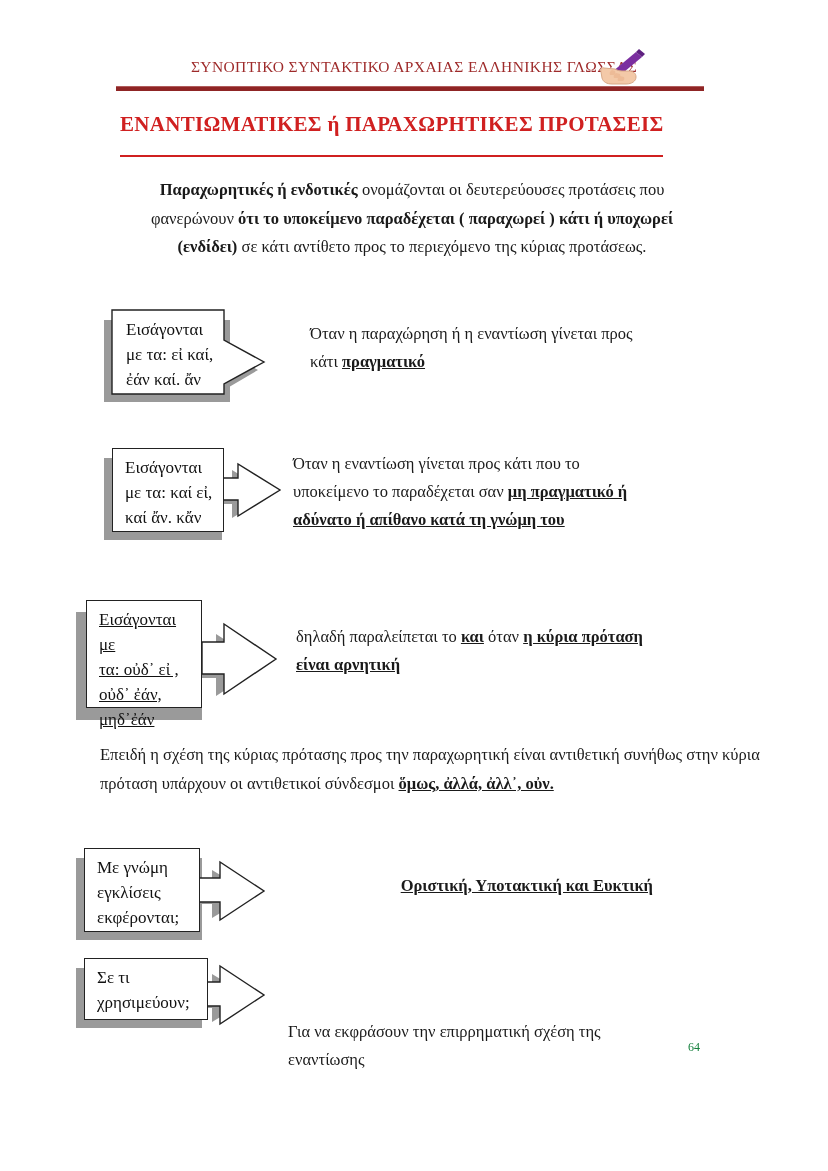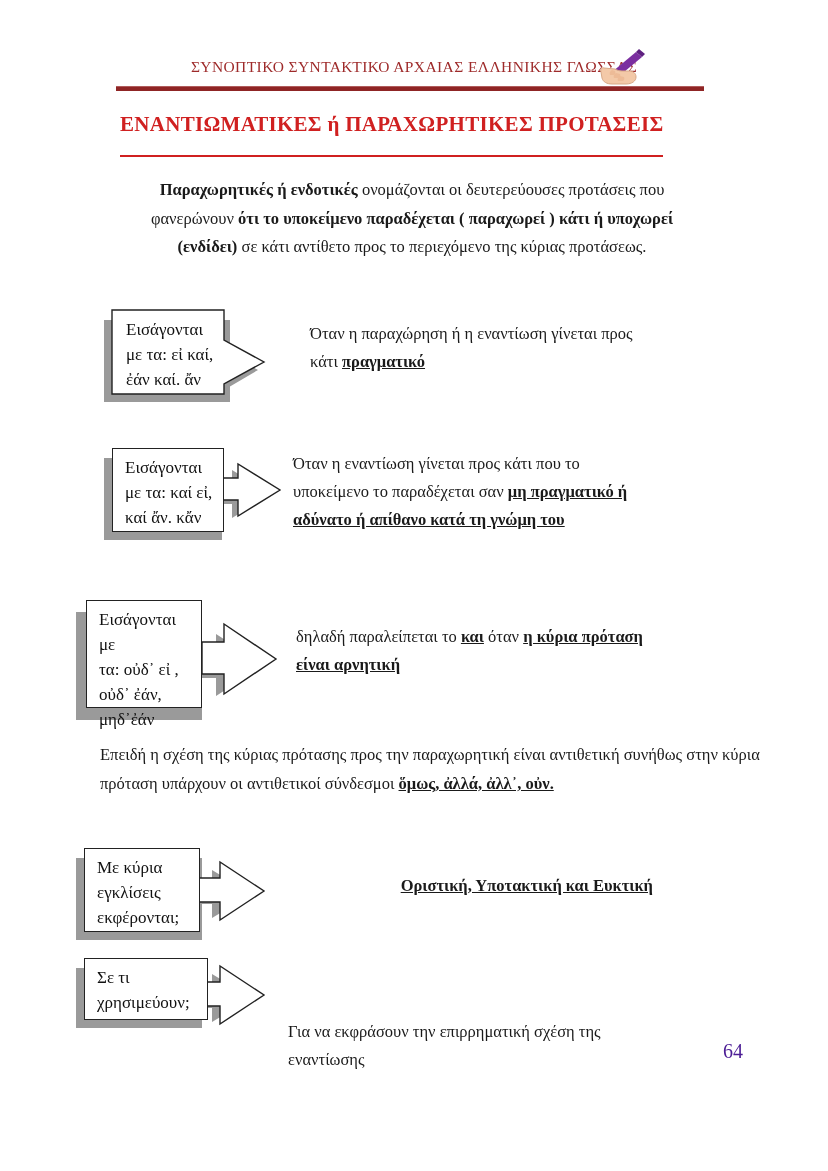--- a/index.html
+++ b/index.html
@@ -112,24 +112,24 @@
     padding: 6px 8px 6px 12px;
     color: #111111;
   }
   .callout svg {
     position: absolute;
     overflow: visible;
   }
 
   .pagenum {
     position: absolute;
-    left: 723px;
+    left: 688px;
     top: 1040px;
-    font-size: 20px;
-    color: #4c1d95;
+    font-size: 12px;
+    color: #15803d;
   }
 </style>
 </head>
 <body>
 
 <div class="page">
 
   <div class="running-head">
     <span class="running-head-text">ΣΥΝΟΠΤΙΚΟ ΣΥΝΤΑΚΤΙΚΟ ΑΡΧΑΙΑΣ ΕΛΛΗΝΙΚΗΣ ΓΛΩΣΣΑΣ</span>
   </div>
@@ -182,39 +182,39 @@
     </div>
   </div>
   <div class="body-para" style="left:293px; top:450px; width:365px;"><span>Όταν η εναντίωση γίνεται προς κάτι που το υποκείμενο το παραδέχεται σαν </span><b>μη πραγματικό ή αδύνατο ή απίθανο κατά τη γνώμη του</b></div>
 
   <div class="callout" style="left:76px; top:600px;">
     <div class="shadow" style="left:0px; top:12px; width:126px; height:108px;"></div>
     <svg width="130" height="120" viewBox="0 0 130 120" style="left:116px; top:8px;">
       <path d="M2 42 L24 42 L24 26 L72 57 L24 88 L24 70 L2 70 Z" fill="#9a9a9a"></path>
       <path d="M10 34 L32 34 L32 16 L84 51 L32 86 L32 66 L10 66 Z" fill="#ffffff" stroke="#222222" stroke-width="1.4" stroke-linejoin="miter"></path>
     </svg>
-    <div class="boxtext" style="left:10px; top:0px; width:116px; height:108px;">
+    <div class="boxtext" style="left:10px; top:0px; width:116px; height:108px;text-decoration:underline;">
       <div>Εισάγονται με</div>
       <div>τα: οὐδ᾽ εἰ ,</div>
       <div>οὐδ᾽ ἐάν,</div>
       <div> μηδ᾽ἐάν</div>
     </div>
   </div>
   <div class="body-para" style="left:100px; top:740px; width:692px; line-height:29px;"><span>Επειδή η σχέση της κύριας πρότασης προς την παραχωρητική είναι αντιθετική συνήθως στην κύρια πρόταση υπάρχουν οι αντιθετικοί σύνδεσμοι </span><b>ὅμως, ἀλλά, ἀλλ᾽, οὐν.</b></div>
 
   <div class="body-para" style="left:296px; top:623px; width:360px;"><span>δηλαδή παραλείπεται το </span><b>και</b><span> όταν </span><b>η κύρια πρόταση είναι αρνητική</b></div>
 
   <div class="callout" style="left:76px; top:848px;">
     <div class="shadow" style="left:0px; top:10px; width:126px; height:82px;"></div>
     <svg width="120" height="100" viewBox="0 0 120 100" style="left:114px; top:6px;">
       <path d="M2 30 L22 30 L22 16 L62 40 L22 64 L22 50 L2 50 Z" fill="#9a9a9a"></path>
       <path d="M8 24 L30 24 L30 8 L74 37 L30 66 L30 48 L8 48 Z" fill="#ffffff" stroke="#222222" stroke-width="1.4" stroke-linejoin="miter"></path>
     </svg>
     <div class="boxtext" style="left:8px; top:0px; width:116px; height:84px;">
-      <div>Με κύρια</div>
+      <div>Με γνώμη</div>
       <div>εγκλίσεις</div>
       <div>εκφέρονται;</div>
     </div>
   </div>
   <div class="body-para" style="left:293px; top:872px; width:360px;text-align:right;"><b>Οριστική, Υποτακτική και Ευκτική</b></div>
 
   <div class="callout" style="left:76px; top:958px;">
     <div class="shadow" style="left:0px; top:10px; width:126px; height:60px;"></div>
     <svg width="120" height="90" viewBox="0 0 120 90" style="left:114px; top:4px;">
       <path d="M2 26 L22 26 L22 12 L62 36 L22 60 L22 46 L2 46 Z" fill="#9a9a9a"></path>

